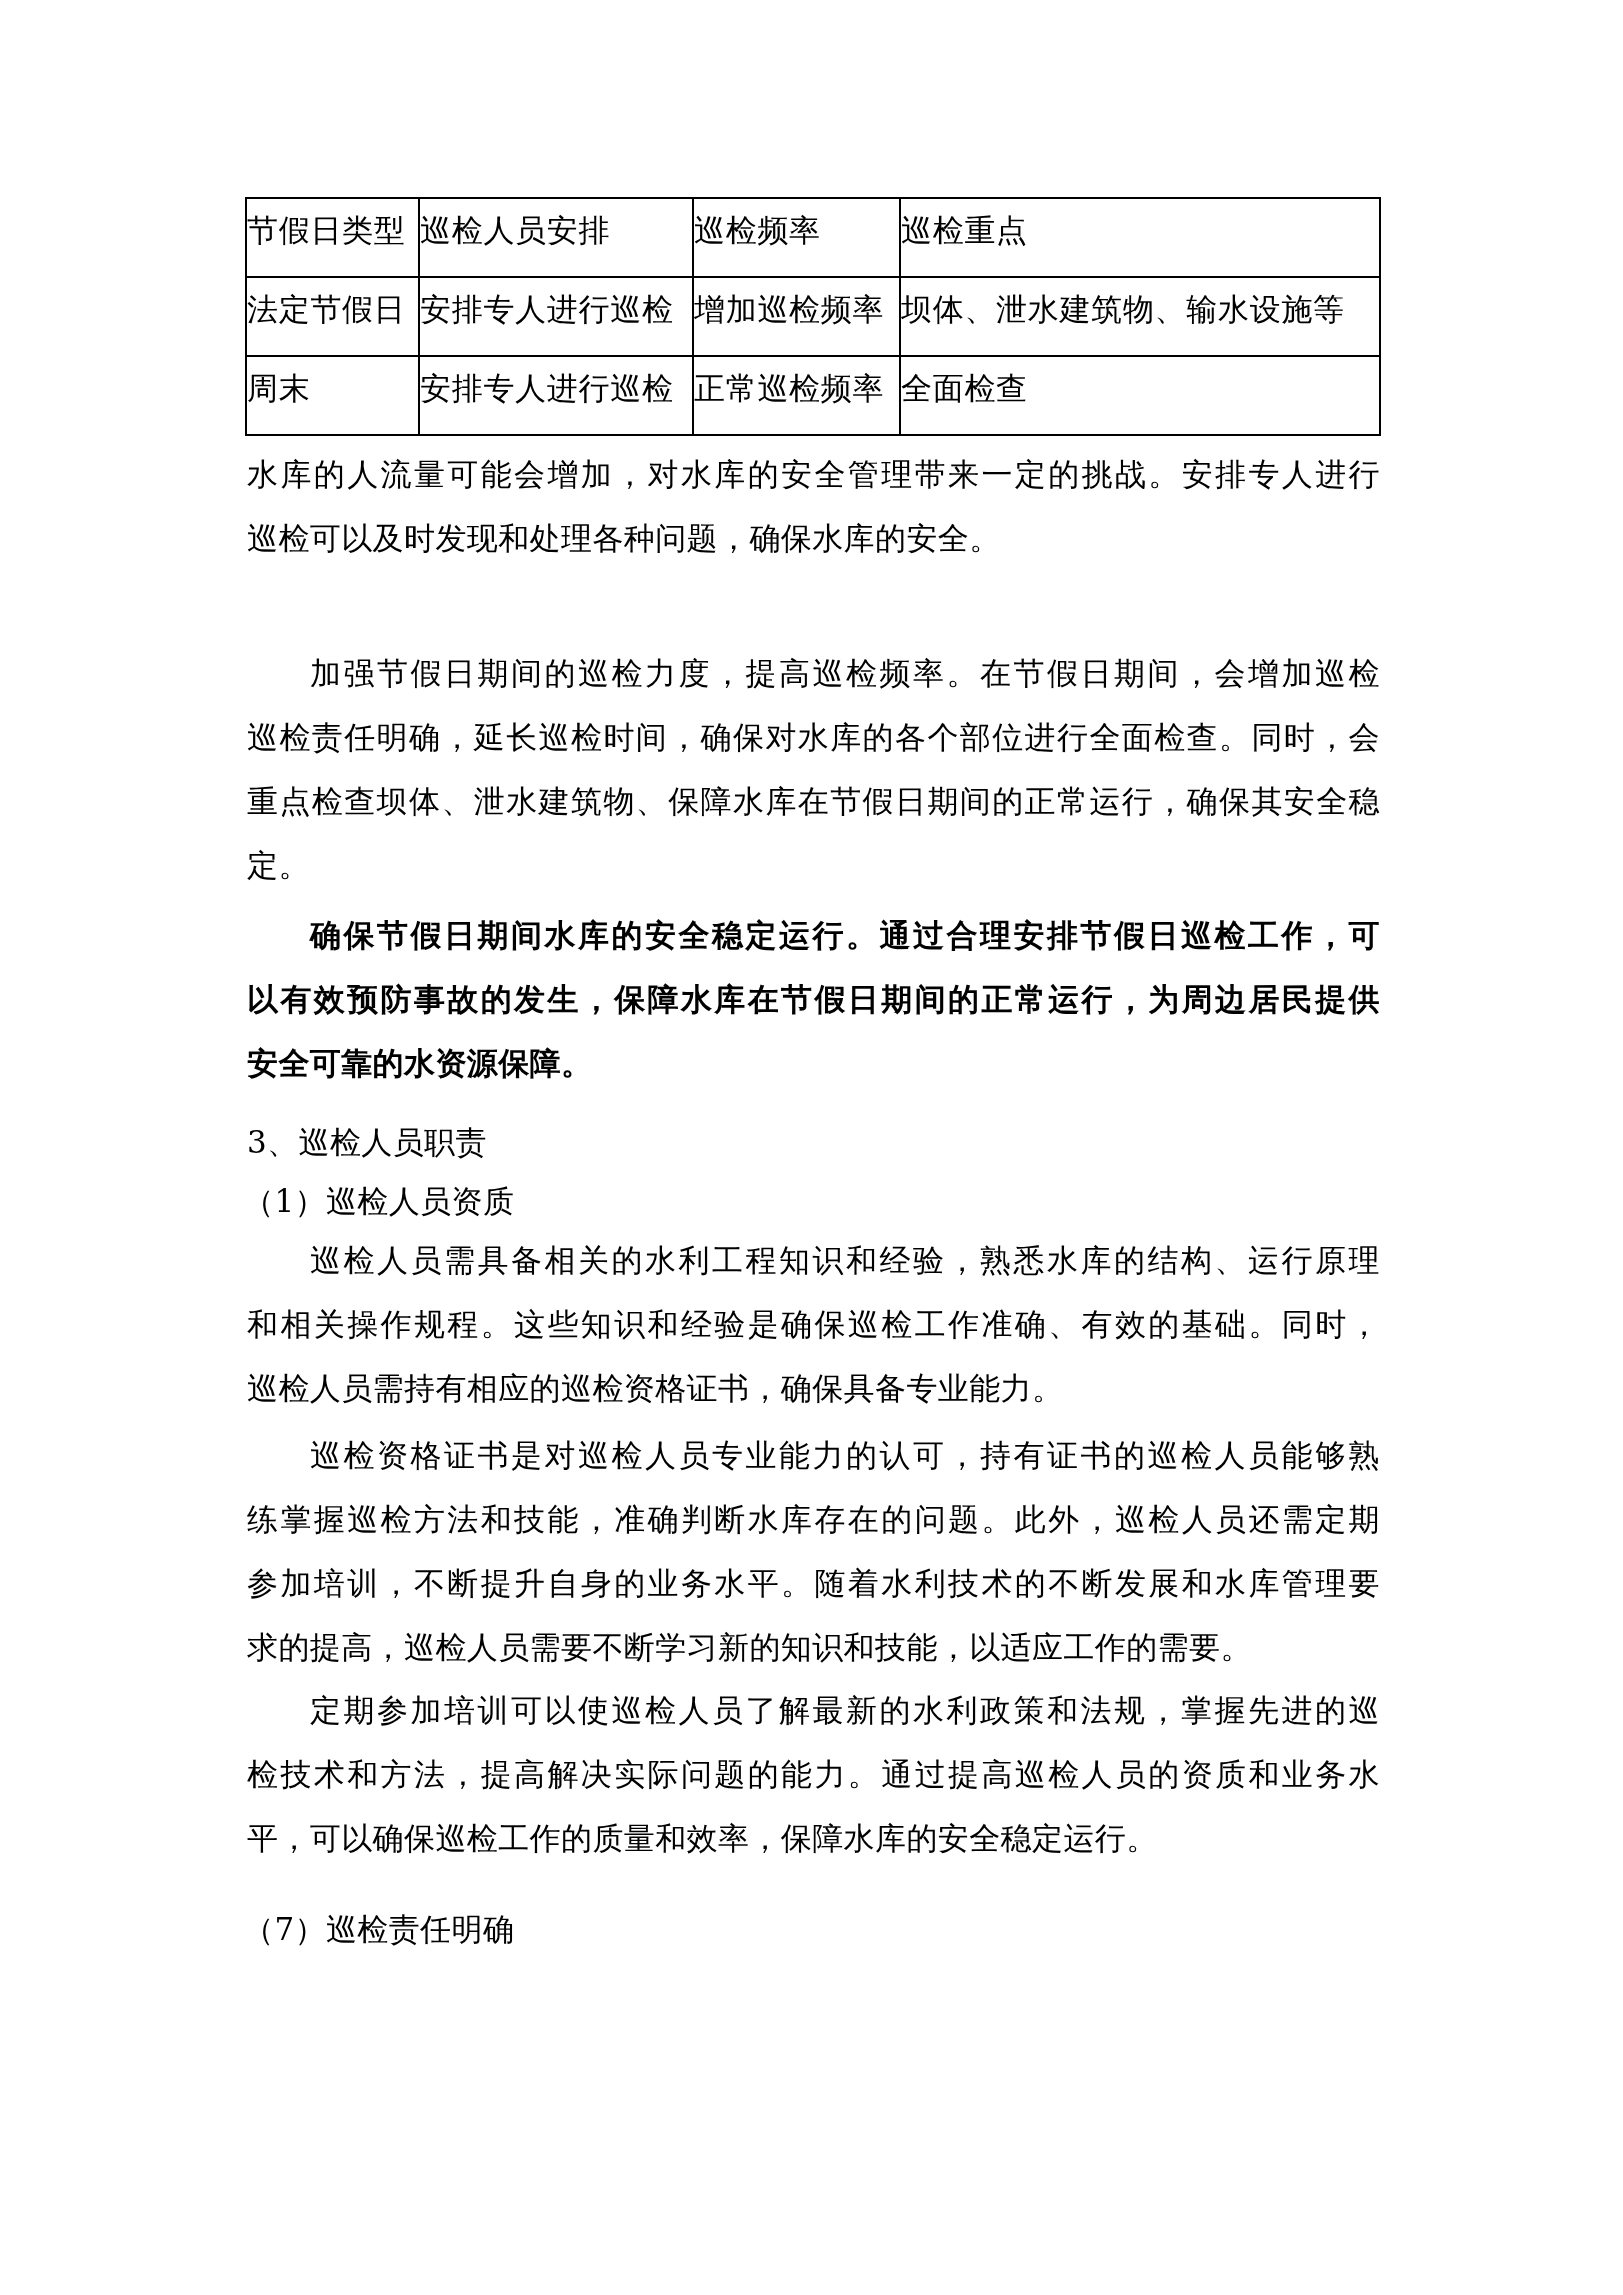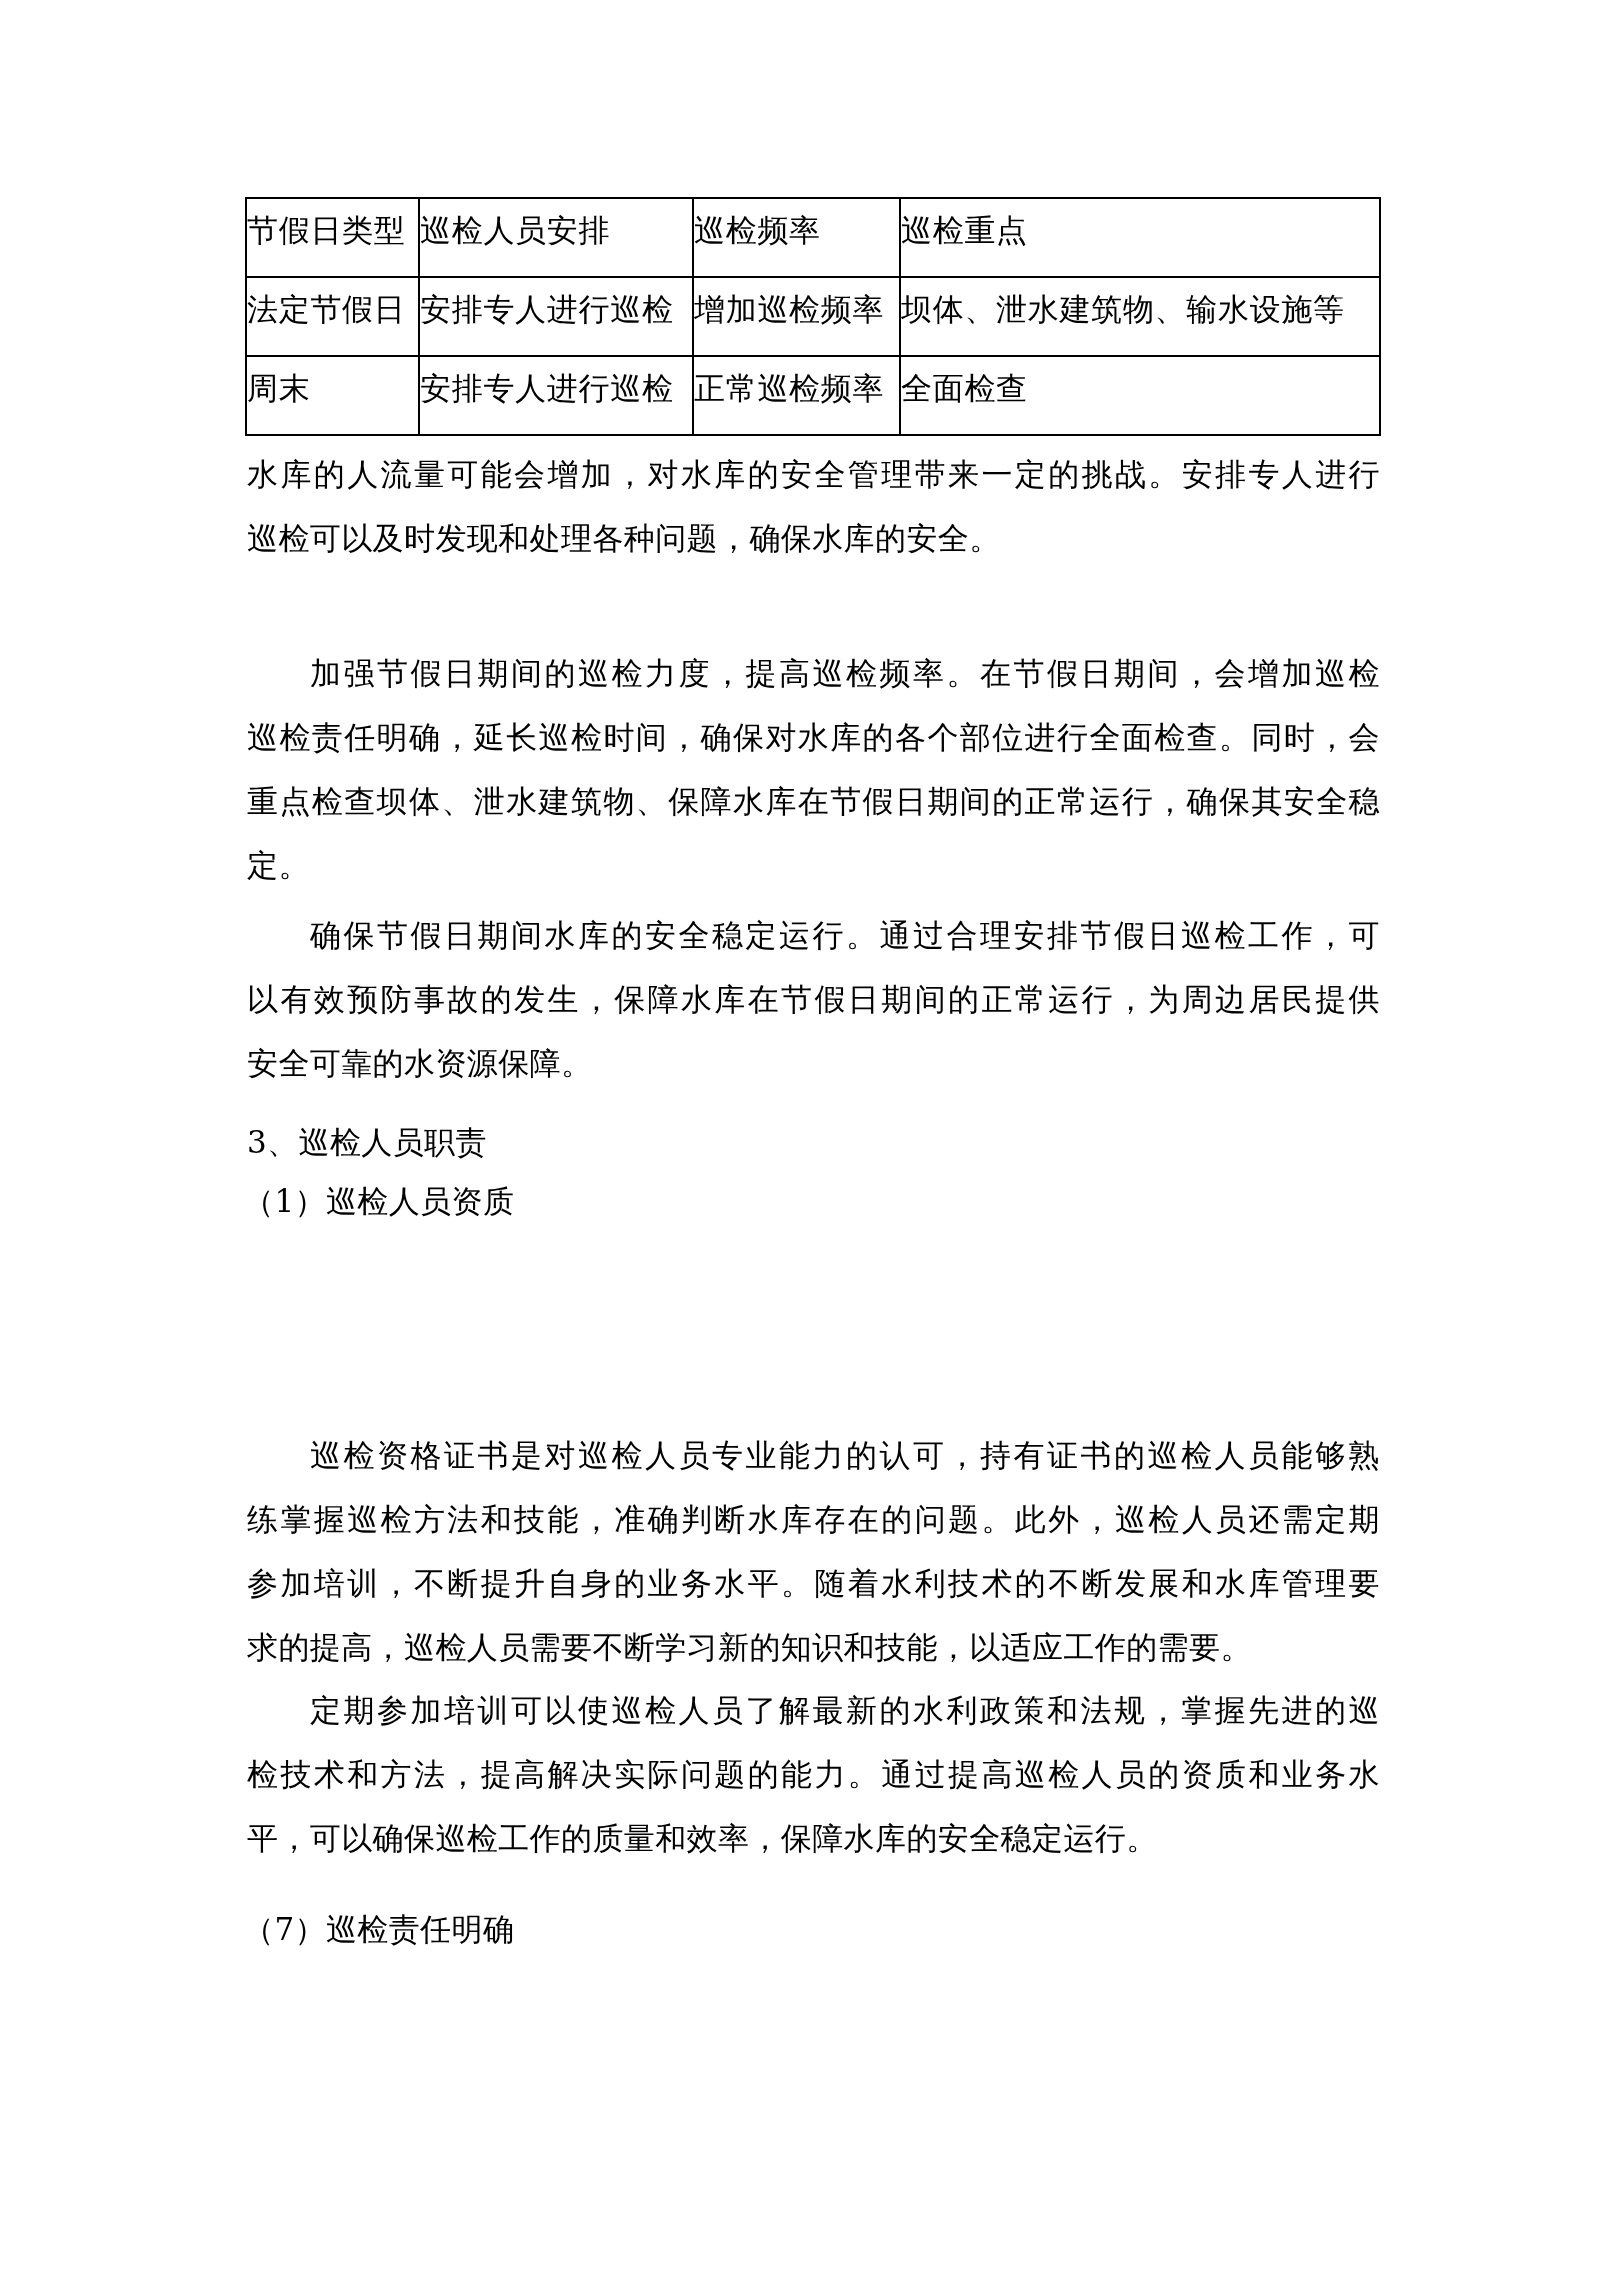--- a/index.html
+++ b/index.html
@@ -147,34 +147,39 @@
     <span class="line last">巡检可以及时发现和处理各种问题，确保水库的安全。</span>
   </div>
 
   <div class="text" style="top:514px; top:641px;">
     <span class="line first">加强节假日期间的巡检力度，提高巡检频率。在节假日期间，会增加巡检</span>
     <span class="line">巡检责任明确，延长巡检时间，确保对水库的各个部位进行全面检查。同时，会</span>
     <span class="line">重点检查坝体、泄水建筑物、保障水库在节假日期间的正常运行，确保其安全稳</span>
     <span class="line last">定。</span>
   </div>
 
-  <div class="text" style="top:903px;">
+  <div class="text" style="top:903px;font-weight:bold;">
     <span class="line first">确保节假日期间水库的安全稳定运行。通过合理安排节假日巡检工作，可</span>
     <span class="line">以有效预防事故的发生，保障水库在节假日期间的正常运行，为周边居民提供</span>
     <span class="line last">安全可靠的水资源保障。</span>
   </div>
 
   <div class="text heading" style="top:1110px;">
     <span class="line last">3、巡检人员职责</span>
   </div>
 
   <div class="text heading sub" style="top:1169px;">
     <span class="line last">（1）巡检人员资质</span>
   </div>
 
+  <div class="text" style="top:1228px;">
+    <span class="line first">巡检人员需具备相关的水利工程知识和经验，熟悉水库的结构、运行原理</span>
+    <span class="line">和相关操作规程。这些知识和经验是确保巡检工作准确、有效的基础。同时，</span>
+    <span class="line last">巡检人员需持有相应的巡检资格证书，确保具备专业能力。</span>
+  </div>
 
   <div class="text" style="top:1678px;">
     <span class="line first">定期参加培训可以使巡检人员了解最新的水利政策和法规，掌握先进的巡</span>
     <span class="line">检技术和方法，提高解决实际问题的能力。通过提高巡检人员的资质和业务水</span>
     <span class="line last">平，可以确保巡检工作的质量和效率，保障水库的安全稳定运行。</span>
   </div>
 
   <div class="text" style="top:1423px;">
     <span class="line first">巡检资格证书是对巡检人员专业能力的认可，持有证书的巡检人员能够熟</span>
     <span class="line">练掌握巡检方法和技能，准确判断水库存在的问题。此外，巡检人员还需定期</span>

